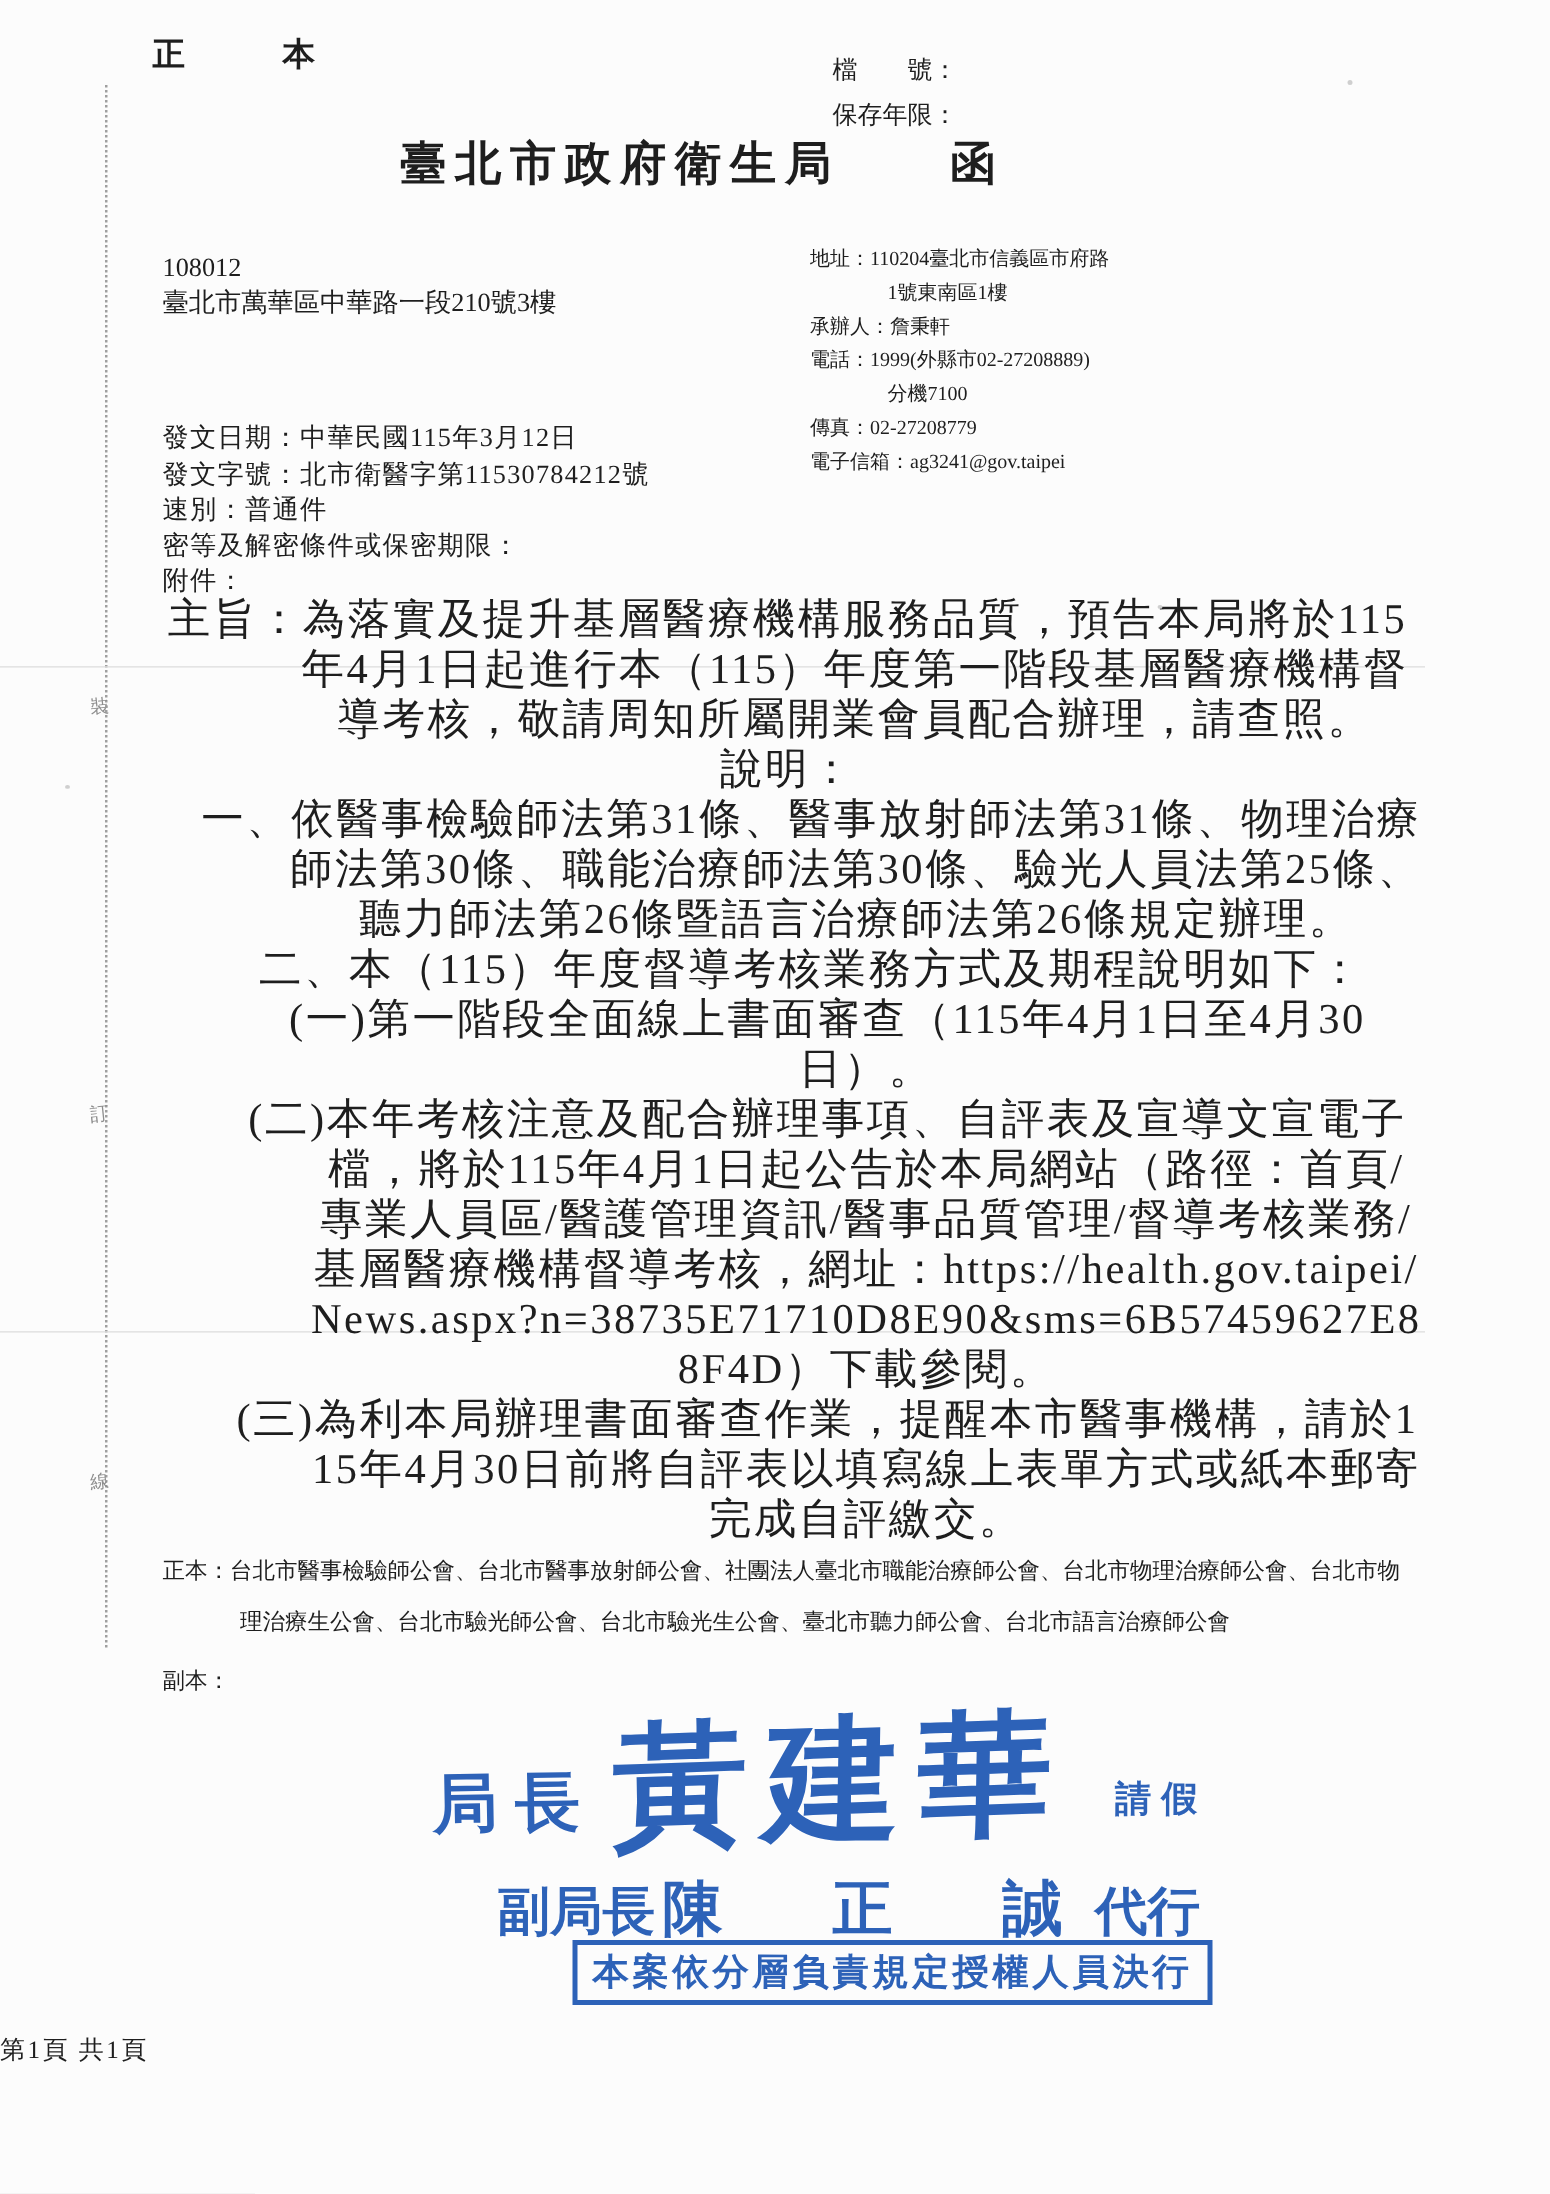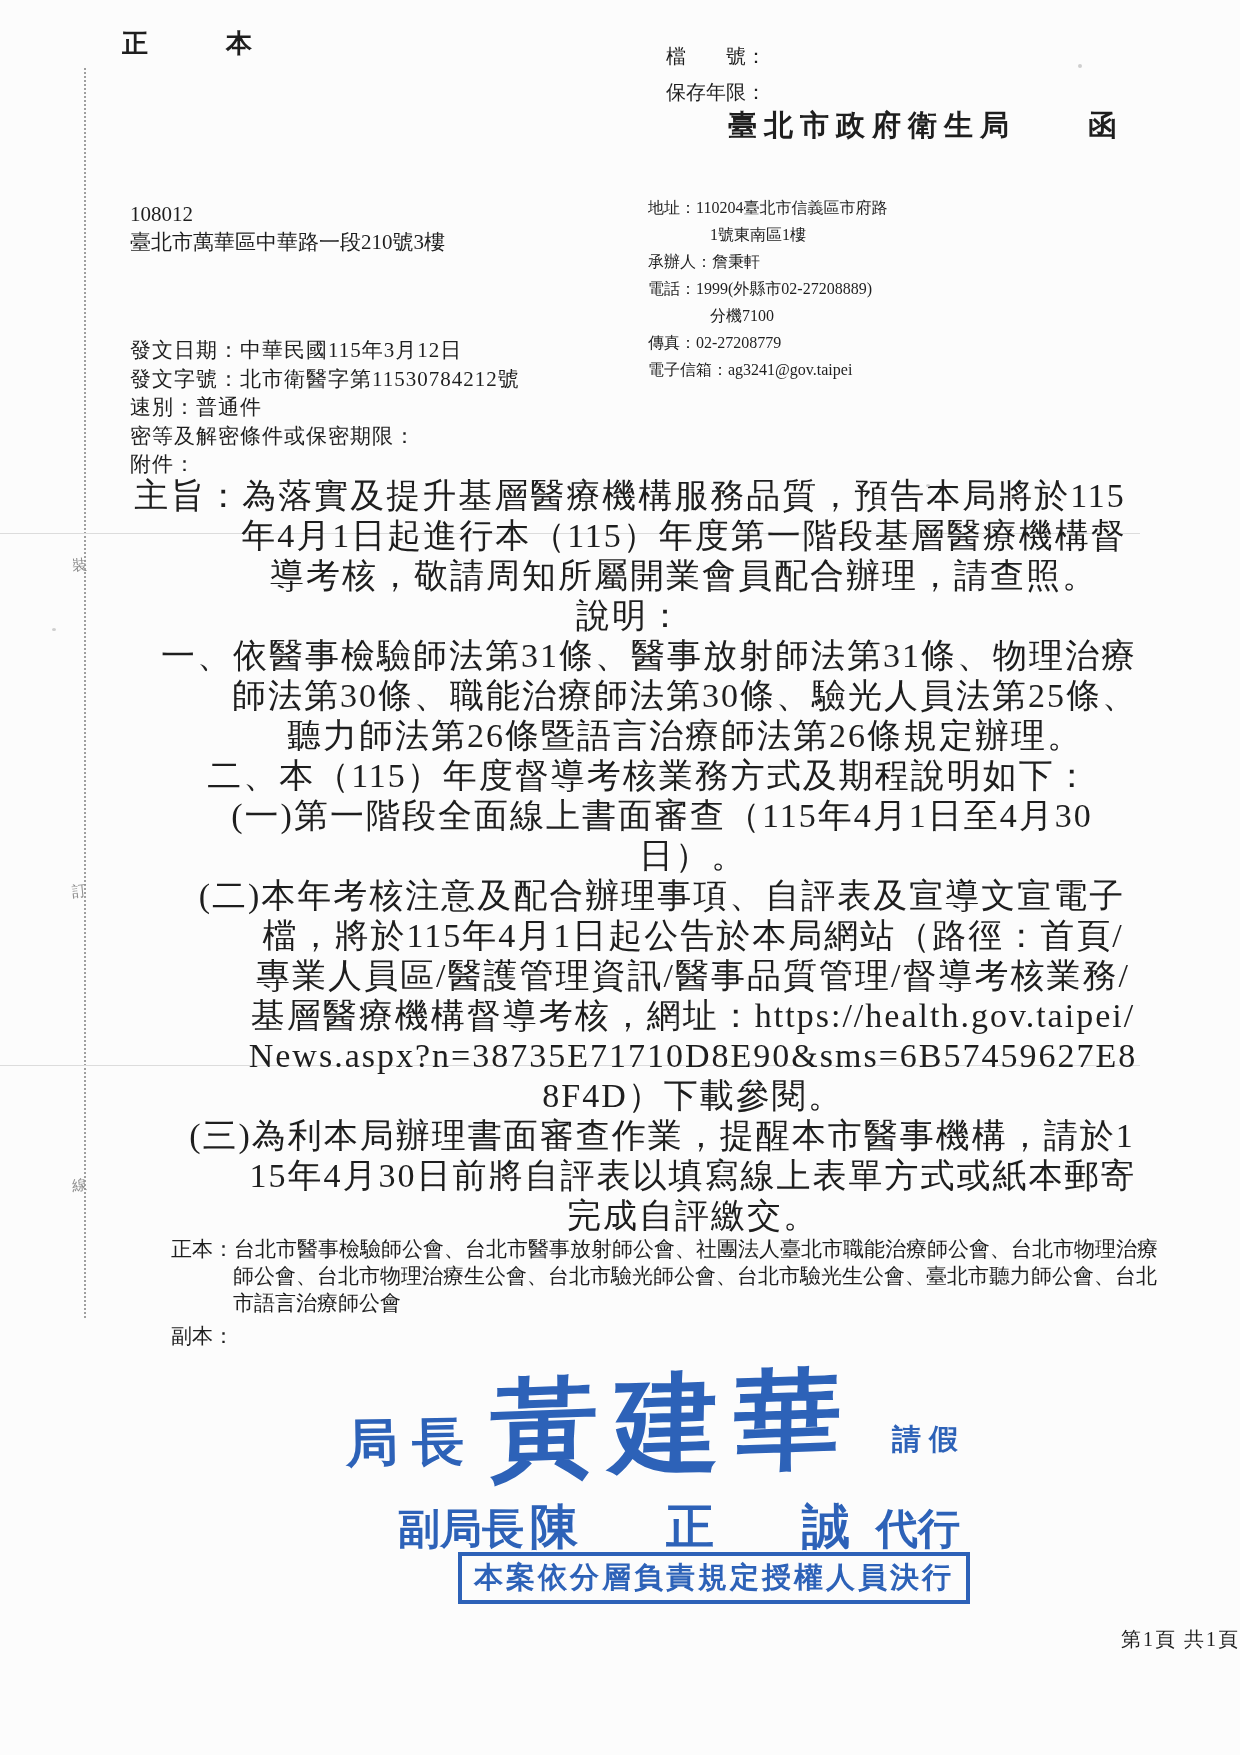--- a/index.html
+++ b/index.html
@@ -4,51 +4,51 @@
 <style>
   html,body{margin:0;padding:0;background:#e8e8e8;}
   .page{
     position:relative;width:1240px;height:1755px;background:#fcfcfc;margin:0 auto;
     font-family:"Liberation Serif","DejaVu Serif",serif;color:#1e1e1e;overflow:hidden;
   }
   .abs{position:absolute;}
   
   .copy-label{left:122px;top:26px;font-size:26px;letter-spacing:26px;font-weight:600;}
   .file-block{left:666px;top:38px;font-size:20px;line-height:36px;}
-  .doc-title{left:0;top:106px;width:1124px;text-align:right;font-size:29px;letter-spacing:7px;font-weight:600;}
+  .doc-title{left:0;top:106px;width:1124px;text-align:center;font-size:37px;letter-spacing:7px;font-weight:600;}
   
   .recipient{left:130px;top:200px;font-size:21px;line-height:28px;}
   .recipient .name{font-size:28px;letter-spacing:7px;margin-top:7px;}
   
   .contact{left:648px;top:194px;font-size:16px;line-height:27px;}
   .contact .ln{padding-left:62px;text-indent:-62px;}
   .contact .ind{padding-left:62px;text-indent:0;}
   
   .dispatch{left:130px;top:336px;font-size:21px;line-height:28.5px;letter-spacing:1px;}
   
   .body{left:122px;top:476px;width:1016px;font-size:34px;letter-spacing:2px;line-height:40px;word-break:break-all;text-align:center;}
   .body p{margin:0;}
   .hang-subject{padding-left:108px;text-indent:-108px;}
   .lvl1{padding-left:110px;text-indent:-72px;}
   .lvl2{padding-left:126px;text-indent:-62px;}
   
-  .ccblock{left:130px;top:1236px;width:1000px;font-size:21px;line-height:27px;margin-left:41px;}
+  .ccblock{left:130px;top:1236px;width:1000px;font-size:18px;line-height:41px;}
   .ccblock .hang{padding-left:62px;text-indent:-62px;}
   .ccblock .copy{margin-top:6px;}
   
   .stamp{color:var(--stamp,#2d62b8);}
   .sig-title{left:346px;top:1408px;font-size:52px;letter-spacing:14px;font-weight:700;transform:rotate(-1deg);}
   .sig-name{left:490px;top:1352px;font-size:108px;font-weight:700;letter-spacing:14px;transform:rotate(-2deg) skewX(-3deg);}
   .sig-leave{left:892px;top:1420px;font-size:29px;letter-spacing:8px;font-weight:600;}
   .sig-deputy{left:398px;top:1495px;font-size:42px;font-weight:700;}
   .sig-deputy .dn{font-size:48px;letter-spacing:20px;margin:0 6px;}
   .sig-box{left:458px;top:1552px;border:4px solid var(--stamp,#2d62b8);padding:2px 12px;
     font-size:29px;font-weight:700;letter-spacing:3px;}
   
-  .footer{left:0;top:1626px;width:1240px;text-align:right;font-size:20px;letter-spacing:2px;}
+  .footer{left:0;top:1626px;width:1240px;text-align:left;font-size:20px;letter-spacing:2px;}
   
   .margin-rule{left:84px;top:68px;height:1250px;border-left:2px dotted #9f9f9f;width:0;}
   .margin-mark{left:72px;font-size:15px;color:#8d8d8d;transform:rotate(-6deg);}
   .crease{left:0;width:1140px;height:0;border-top:1px solid #dcdcdc;}
   .speck{position:absolute;background:#cfcfcf;border-radius:50%;}
 </style>
 </head>
 <body>
 
 <div class="page">

